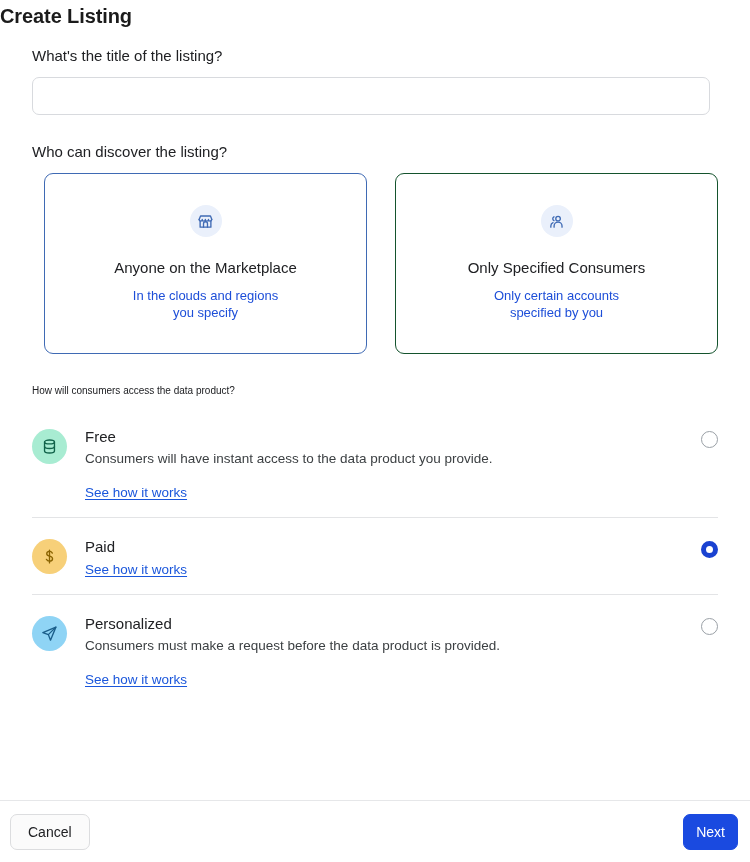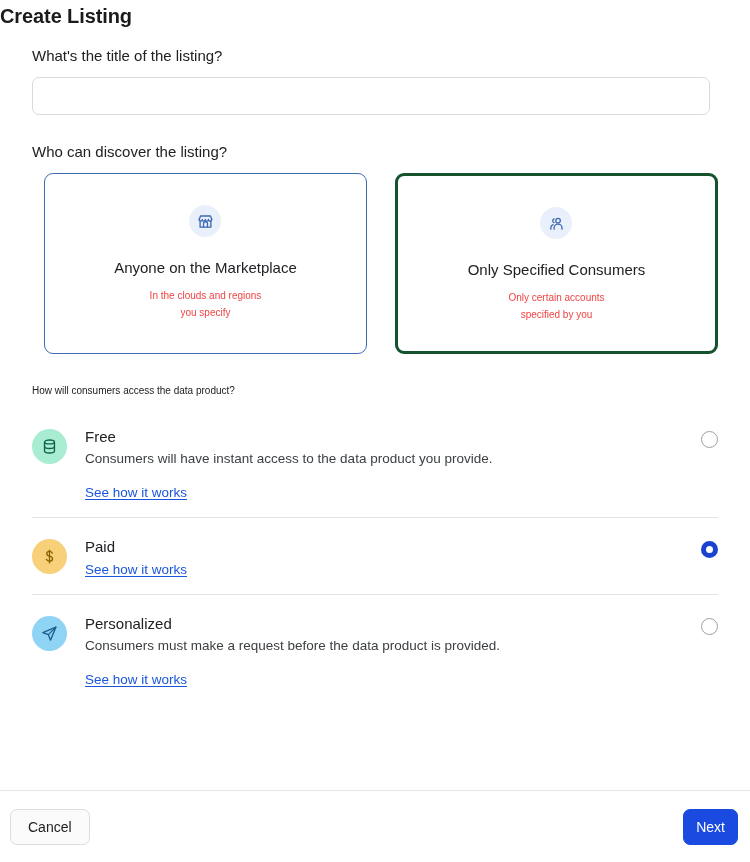--- a/index.html
+++ b/index.html
@@ -76,21 +76,21 @@
 
   
   .card-row {
     display: flex;
     gap: 28px;
     padding-left: 12px;
   }
   .choice-card {
     width: 325px;
     height: 181px;
-    border: 3px solid #14532d;
+    border: 1px solid #14532d;
     border-radius: 9px;
     background: #ffffff;
     display: flex;
     flex-direction: column;
     align-items: center;
     justify-content: flex-start;
     padding-top: 31px;
     cursor: pointer;
     user-select: none;
   }
@@ -109,22 +109,22 @@
   }
   .card-icon-wrap svg { display: block; }
   .card-title {
     font-size: 15px;
     color: #202124;
     line-height: 20px;
     margin-bottom: 9px;
     text-align: center;
   }
   .card-sub {
-    font-size: 10px;
-    color: #ef4444;
+    font-size: 13px;
+    color: #1d4ed8;
     line-height: 17px;
     text-align: center;
     max-width: 230px;
   }
 
   
   .access-heading {
     font-size: 10px;
     color: #202124;
     line-height: 20px;
@@ -196,21 +196,21 @@
 
   .option-divider {
     height: 1px;
     background: #e3e4e6;
     margin: 16px 0 19px 0;
   }
 
   
   .dialog-footer {
     flex: 0 0 auto;
-    height: 72px;
+    height: 62px;
     border-top: 1px solid #e6e7e9;
     display: flex;
     align-items: center;
     justify-content: space-between;
     padding: 0 12px 0 10px;
     background: #ffffff;
   }
   .btn {
     font-family: "Liberation Sans", sans-serif;
     font-size: 14px;

